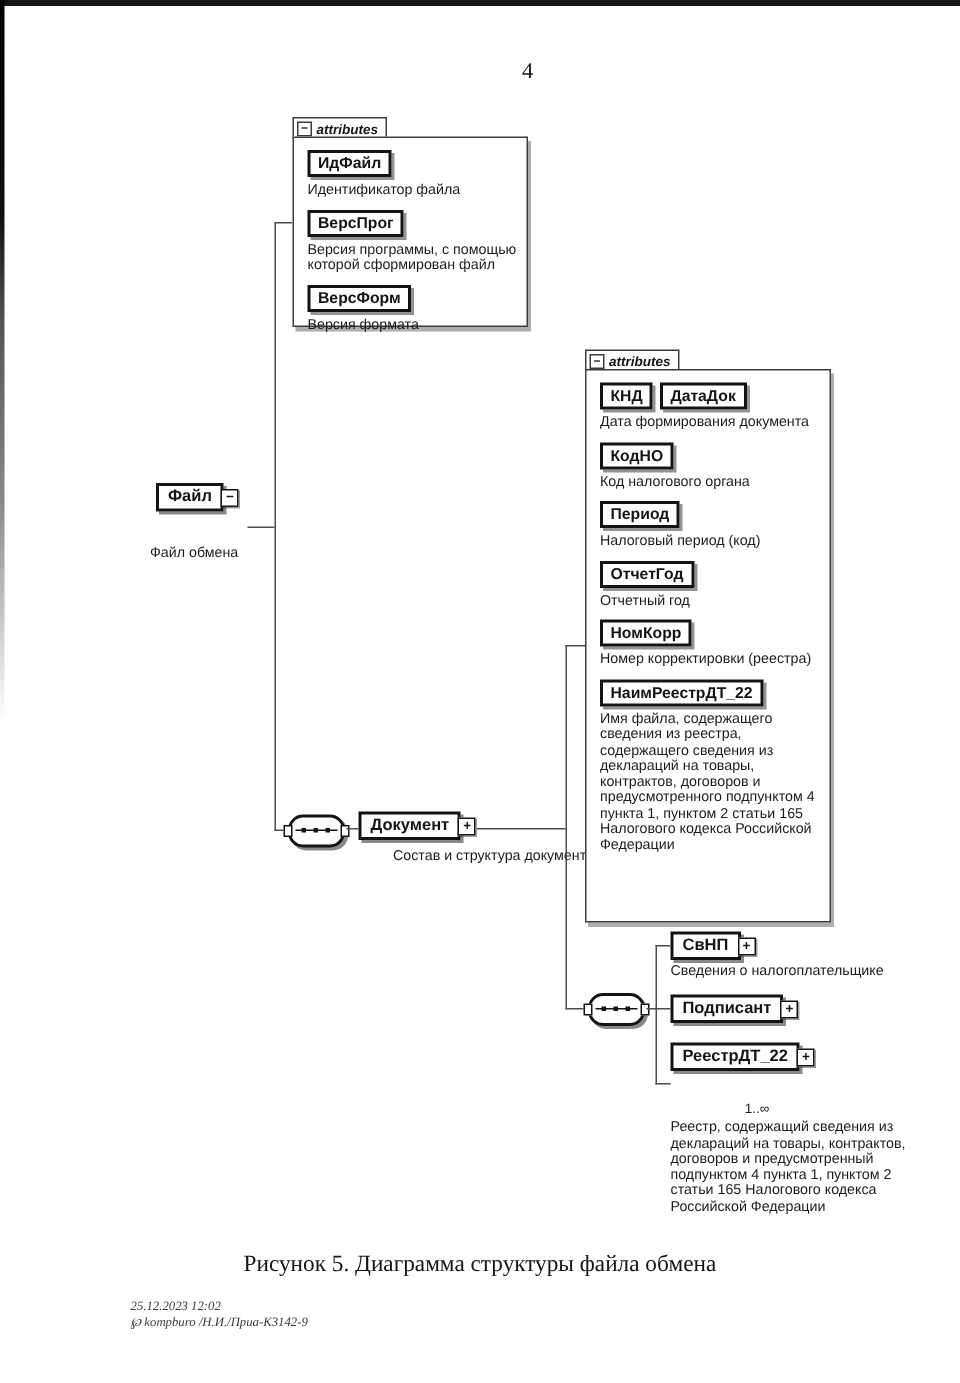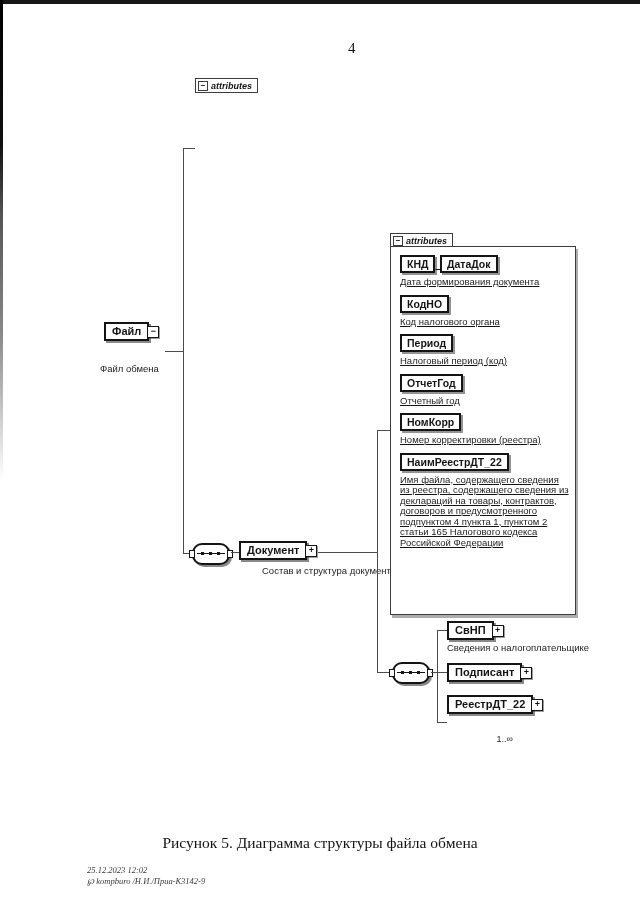--- a/index.html
+++ b/index.html
@@ -67,20 +67,28 @@
 
   <div class="hline" style="left:165px;top:351px;width:18px;"></div>
   <div class="vline" style="left:183px;top:148px;height:406px;"></div>
   <div class="hline" style="left:183px;top:148px;width:12px;"></div>
   <div class="hline" style="left:183px;top:553px;width:9px;"></div>
 
   <div class="attr-tab" style="left:195px;top:78px;">
     <span class="mini">−</span>
     <span>attributes</span>
   </div>
+  <div class="attr-box" style="left:195px;top:91px;width:157px;height:127px;">
+    <div class="attr-name">ИдФайл</div>
+    <div class="attr-ann">Идентификатор файла</div>
+    <div class="attr-name">ВерсПрог</div>
+    <div class="attr-ann">Версия программы, с помощью которой сформирован файл</div>
+    <div class="attr-name">ВерсФорм</div>
+    <div class="attr-ann" style="margin-bottom:0;">Версия формата</div>
+  </div>
 
   <div class="seq" style="left:192px;top:543px;">
     <span class="bar"></span>
       <span class="d d1"></span>
       <span class="d d2"></span>
       <span class="d d3"></span>
   </div>
   <div class="hline" style="left:231px;top:552px;width:8px;"></div>
 
   <div class="el" style="left:239px;top:541px;">
@@ -91,21 +99,21 @@
 
   <div class="hline" style="left:318px;top:552px;width:59px;"></div>
   <div class="vline" style="left:377px;top:430px;height:243px;"></div>
   <div class="hline" style="left:377px;top:430px;width:13px;"></div>
   <div class="hline" style="left:377px;top:672px;width:15px;"></div>
 
   <div class="attr-tab" style="left:390px;top:233px;">
     <span class="mini">−</span>
     <span>attributes</span>
   </div>
-  <div class="attr-box" style="left:390px;top:246px;width:186px;height:369px;text-decoration:underline;">
+  <div class="attr-box" style="left:390px;top:246px;width:164px;height:369px;">
     <div class="attr-name">КНД</div>
     <div class="attr-name">ДатаДок</div>
     <div class="attr-ann">Дата формирования документа</div>
     <div class="attr-name">КодНО</div>
     <div class="attr-ann">Код налогового органа</div>
     <div class="attr-name">Период</div>
     <div class="attr-ann">Налоговый период (код)</div>
     <div class="attr-name">ОтчетГод</div>
     <div class="attr-ann">Отчетный год</div>
     <div class="attr-name">НомКорр</div>
@@ -134,20 +142,21 @@
   <div class="el" style="left:447px;top:663px;">
     <span>Подписант</span>
     <span class="tog">+</span>
   </div>
 
   <div class="el" style="left:447px;top:695px;">
     <span>РеестрДТ_22</span>
     <span class="tog">+</span>
   </div>
   <div class="card" style="left:447px;top:734px;width:66px;">1..∞</div>
+  <div class="el-label" style="left:447px;top:747px;width:158px;">Реестр, содержащий сведения из деклараций на товары, контрактов, договоров и предусмотренный подпунктом 4 пункта 1, пунктом 2 статьи 165 Налогового кодекса Российской Федерации</div>
 
   <div class="caption serif">Рисунок 5. Диаграмма структуры файла обмена</div>
   <div class="footer serif">
     <div>25.12.2023 12:02</div>
     <div>℘ kompburo /Н.И./Приа-К3142-9</div>
   </div>
 
 </div>
 
 </body></html>

